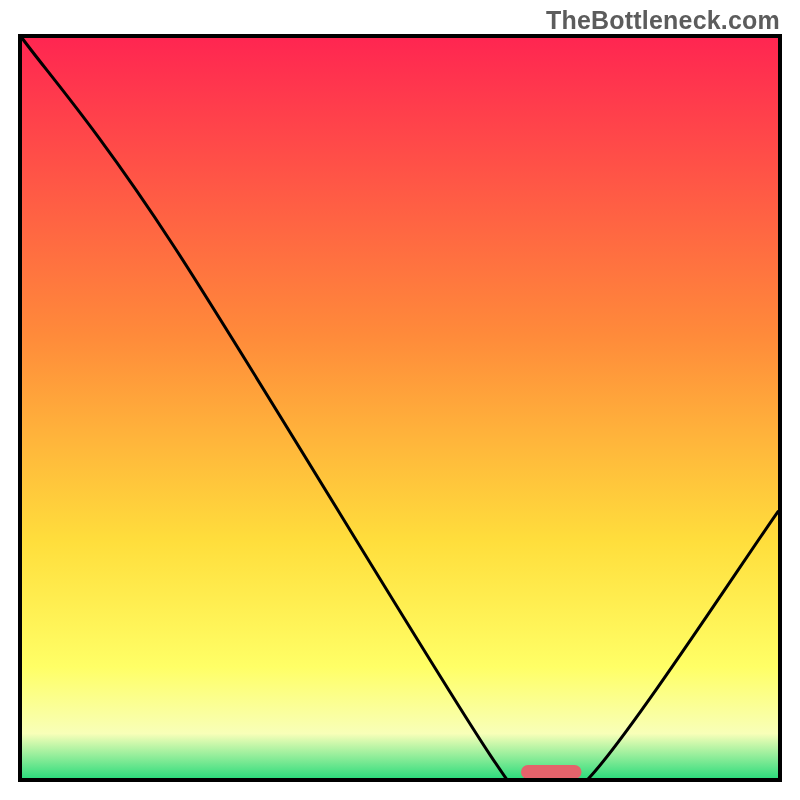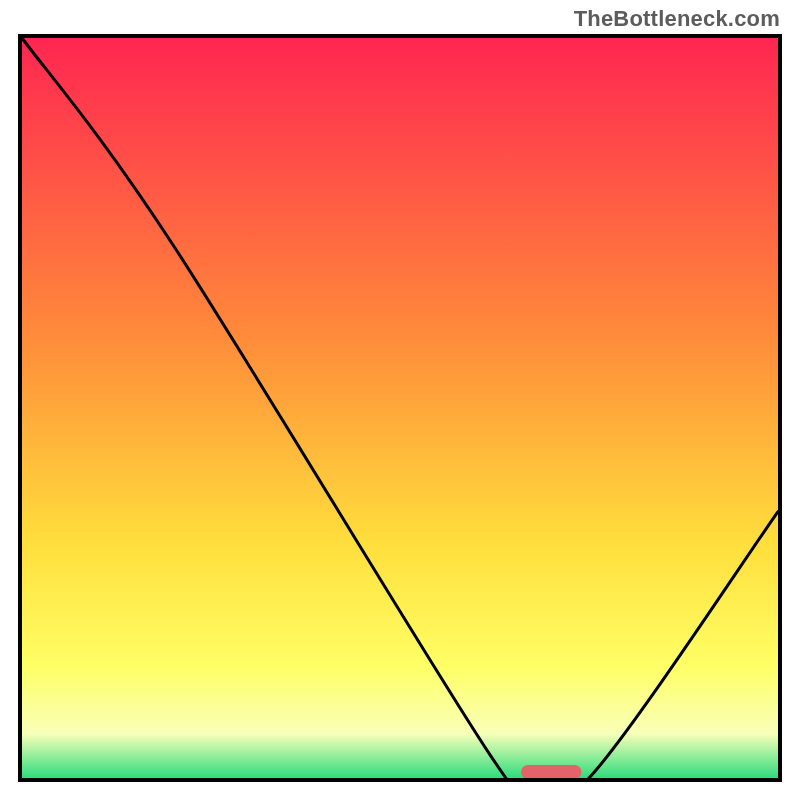--- a/index.html
+++ b/index.html
@@ -15,21 +15,21 @@
     left: 18px;
     top: 34px;
     width: 764px;
     height: 748px;
     box-sizing: border-box;
   }
   .watermark {
     position: absolute;
     top: 6px;
     right: 20px;
-    font-size: 22px;
+    font-size: 25px;
     font-weight: 600;
     color: #5c5c5c;
     letter-spacing: 0.2px;
     font-family: Arial, sans-serif;
   }
   svg { display: block; }
 </style>
 </head>
 <body>
 

